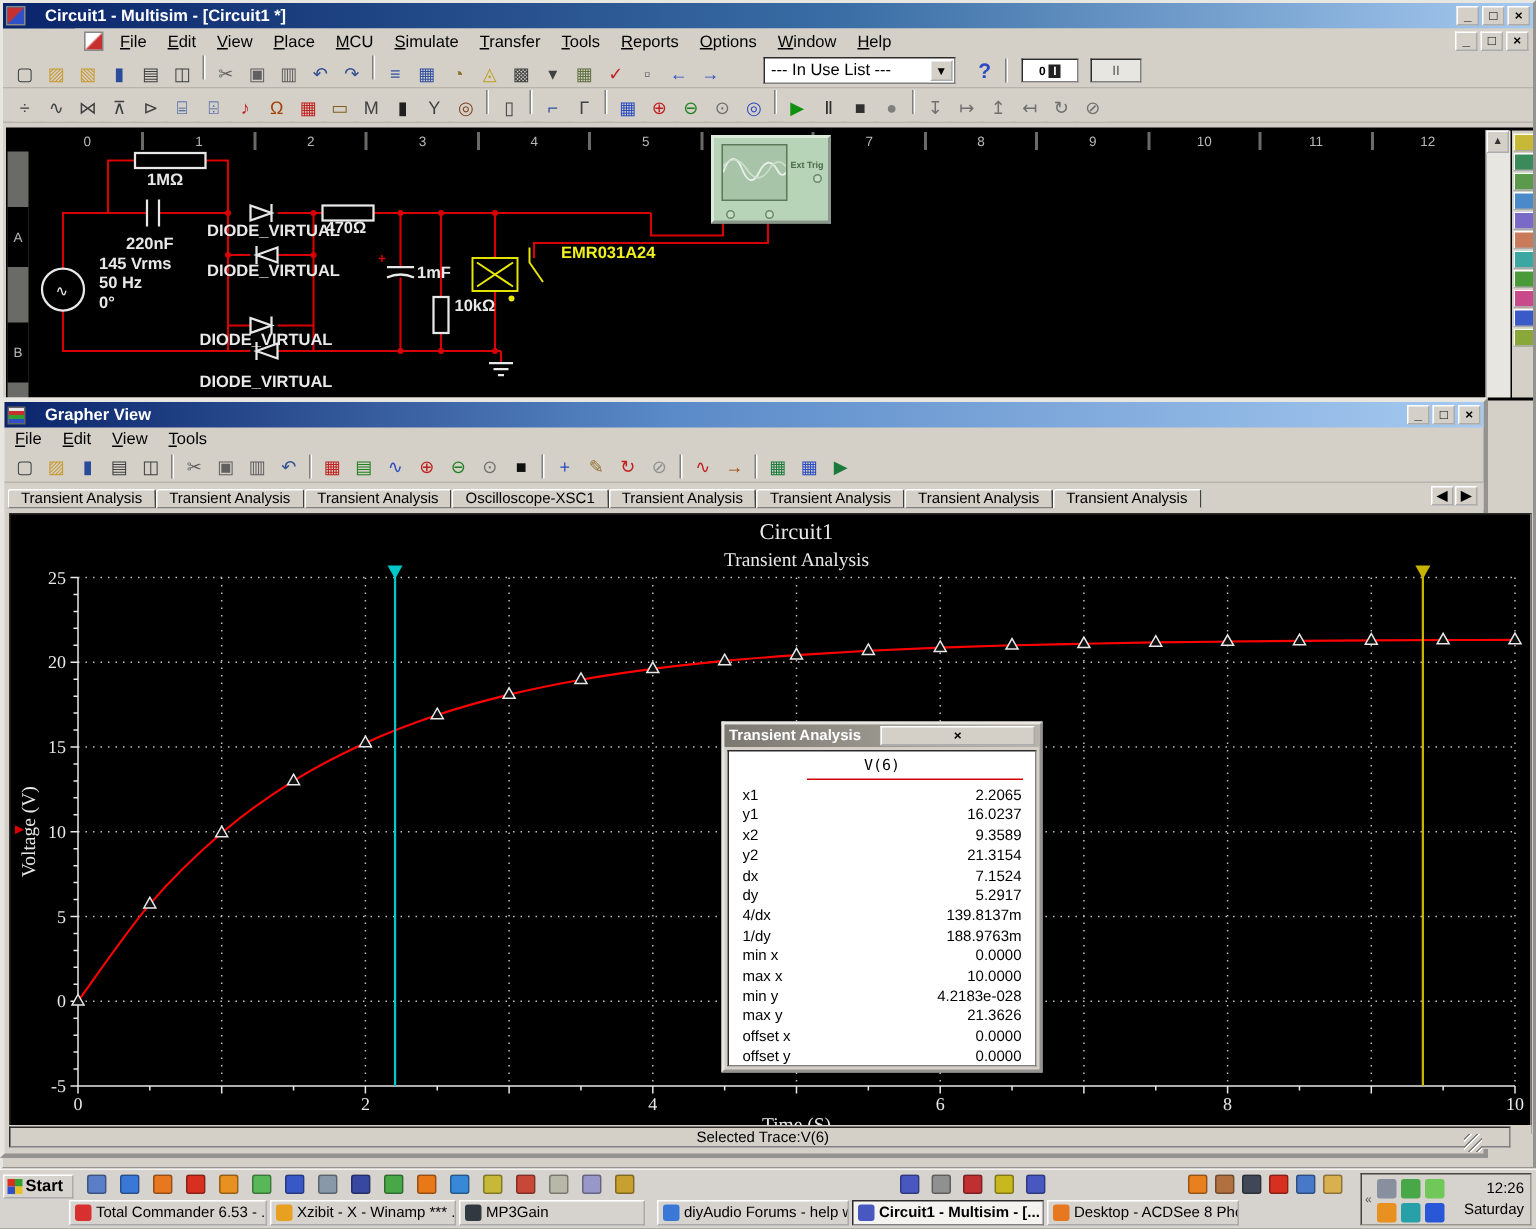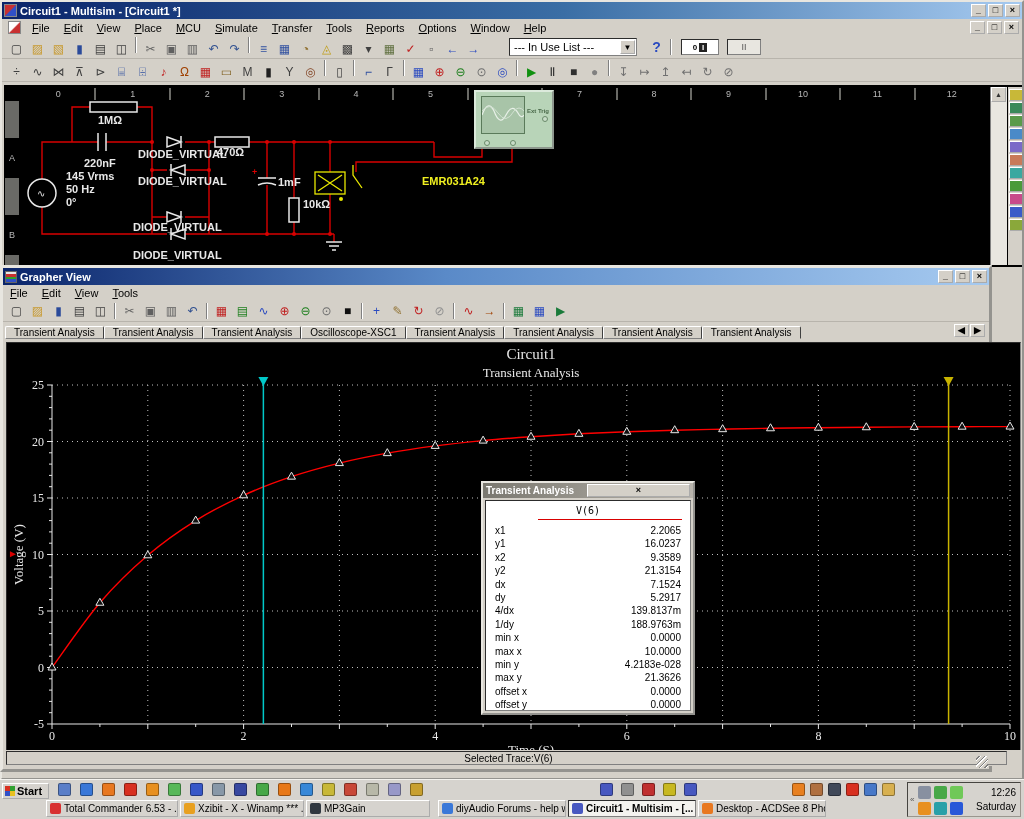--- a/index.html
+++ b/index.html
@@ -1,20 +1,20 @@
 <!DOCTYPE html>
 <html><head>
 <meta charset="utf-8">
 <style>
   *{margin:0;padding:0;box-sizing:border-box;font-family:"Liberation Sans",sans-serif;}
   html,body{width:1024px;height:819px;overflow:hidden;background:#d4d0c8;}
   body{position:relative;font-size:11px;color:#000;}
   
   #app{position:absolute;left:0;top:0;width:1024px;height:780px;background:#d4d0c8;border:2px outset #e8e6e0;}
-  .titlebar{height:17px;display:flex;align-items:center;background:linear-gradient(90deg,#0a246a,#3a6ea5 55%,#a6caf0);color:#fff;font-weight:bold;padding:0 2px;gap:3px;}
+  .titlebar{height:17px;display:flex;align-items:center;background:linear-gradient(90deg,#0a246a,#3a6ea5 55%,#a6caf0);color:#fff;font-weight:bold;padding:0 2px;gap:13px;}
   .titlebar .ttxt{flex:1;font-size:11px;white-space:nowrap;overflow:hidden;}
   .appicon{width:13px;height:13px;background:linear-gradient(135deg,#c83030 45%,#3050c8 55%);border:1px solid #888;flex:none;}
   .tbtn{width:15px;height:13px;background:#d4d0c8;border:1px outset #fff;font-size:9px;line-height:11px;text-align:center;color:#000;font-weight:bold;flex:none;}
   .menubar{height:17px;display:flex;align-items:center;background:#d4d0c8;padding-left:2px;}
   .menu-item{display:inline-block;padding:2px 7px;font-size:11px;}
   .menu-item::first-letter{text-decoration:underline;}
   .toolrow{height:23px;display:flex;align-items:center;background:#d4d0c8;padding-left:4px;border-bottom:1px solid #b8b4ac;}
   .ic{display:inline-block;width:19px;height:17px;line-height:16px;text-align:center;font-size:12px;margin:0 1px;background:#d4d0c8;}
   .tbsep{display:inline-block;width:2px;height:16px;margin:0 3px;border-left:1px solid #808080;border-right:1px solid #fff;}
   .dd{height:18px;width:128px;background:#fff;border:1px inset #808080;display:flex;align-items:center;font-size:11px;padding-left:4px;position:relative;}
@@ -90,21 +90,21 @@
 <div id="app">
   <div class="titlebar">
     <span class="appicon"></span>
     <span class="ttxt">Circuit1 - Multisim - [Circuit1 *]</span>
     <span id="app-winbtns" style="display:flex;gap:2px;">
         <span class="tbtn">_</span>
         <span class="tbtn">□</span>
         <span class="tbtn">×</span>
       </span>
   </div>
-  <div class="menubar" style="position:relative;">
+  <div class="menubar" style="position:relative;margin-left:48px;">
     <span class="appicon" style="margin:0 4px;background:linear-gradient(135deg,#fff 45%,#c83030 55%);"></span>
     <span id="app-menubar"><span class="menu-item">File</span><span class="menu-item">Edit</span><span class="menu-item">View</span><span class="menu-item">Place</span><span class="menu-item">MCU</span><span class="menu-item">Simulate</span><span class="menu-item">Transfer</span><span class="menu-item">Tools</span><span class="menu-item">Reports</span><span class="menu-item">Options</span><span class="menu-item">Window</span><span class="menu-item">Help</span></span>
     <span id="child-winbtns" style="position:absolute;right:3px;top:2px;display:flex;gap:2px;">
         <span class="tbtn">_</span>
         <span class="tbtn">□</span>
         <span class="tbtn">×</span>
       </span>
   </div>
   <div class="toolrow">
     <span id="tb1-icons"><span class="ic" style="color: rgb(64, 64, 64);">▢</span><span class="ic" style="color: rgb(200, 154, 48);">▨</span><span class="ic" style="color: rgb(200, 154, 48);">▧</span><span class="ic" style="color: rgb(42, 74, 154);">▮</span><span class="ic" style="color: rgb(64, 64, 64);">▤</span><span class="ic" style="color: rgb(64, 64, 64);">◫</span><span class="tbsep"></span><span class="ic" style="color: rgb(96, 96, 96);">✂</span><span class="ic" style="color: rgb(96, 96, 96);">▣</span><span class="ic" style="color: rgb(96, 96, 96);">▥</span><span class="ic" style="color: rgb(48, 80, 144);">↶</span><span class="ic" style="color: rgb(48, 80, 144);">↷</span><span class="tbsep"></span><span class="ic" style="color: rgb(48, 80, 160);">≡</span><span class="ic" style="color: rgb(48, 80, 160);">▦</span><span class="ic" style="color: rgb(144, 112, 48);">◔</span><span class="ic" style="color: rgb(192, 160, 32);">◬</span><span class="ic" style="color: rgb(64, 64, 64);">▩</span><span class="ic" style="color: rgb(64, 64, 64);">▾</span><span class="ic" style="color: rgb(96, 112, 64);">▦</span><span class="ic" style="color: rgb(192, 32, 32);">✓</span><span class="ic" style="color: rgb(96, 96, 96);">▫</span><span class="ic" style="color: rgb(42, 74, 192);">←</span><span class="ic" style="color: rgb(42, 74, 192);">→</span></span>
@@ -232,21 +232,21 @@
       <span class="clabel" style="left: 62px; top: 85px;">145 Vrms</span>
       <span class="clabel" style="left: 62px; top: 98px;">50 Hz</span>
       <span class="clabel" style="left: 62px; top: 111px;">0°</span>
       <span class="clabel" style="left: 134px; top: 63px;">DIODE_VIRTUAL</span>
       <span class="clabel" style="left: 134px; top: 90px;">DIODE_VIRTUAL</span>
       <span class="clabel" style="left: 213px; top: 61px;">470Ω</span>
       <span class="clabel" style="left: 129px; top: 136px;">DIODE_VIRTUAL</span>
       <span class="clabel" style="left: 129px; top: 164px;">DIODE_VIRTUAL</span>
       <span class="clabel" style="left: 274px; top: 91px;">1mF</span>
       <span class="clabel" style="left: 299px; top: 113px;">10kΩ</span>
-      <span class="clabel" style="left: 370px; top: 90px; color: rgb(240, 240, 32); margin-left: 48px;">EMR031A24</span>
+      <span class="clabel" style="left: 370px; top: 78px; color: rgb(240, 240, 32);">EMR031A24</span>
     </div>
 </div>
 
 <div id="grapher">
   <div class="titlebar" style="background:linear-gradient(90deg,#0a246a,#5a8ac8 45%,#a6caf0);">
     <span class="gricon"></span>
     <span class="ttxt">Grapher View</span>
     <span id="gr-winbtns" style="display:flex;gap:2px;">
         <span class="tbtn">_</span>
         <span class="tbtn">□</span>

